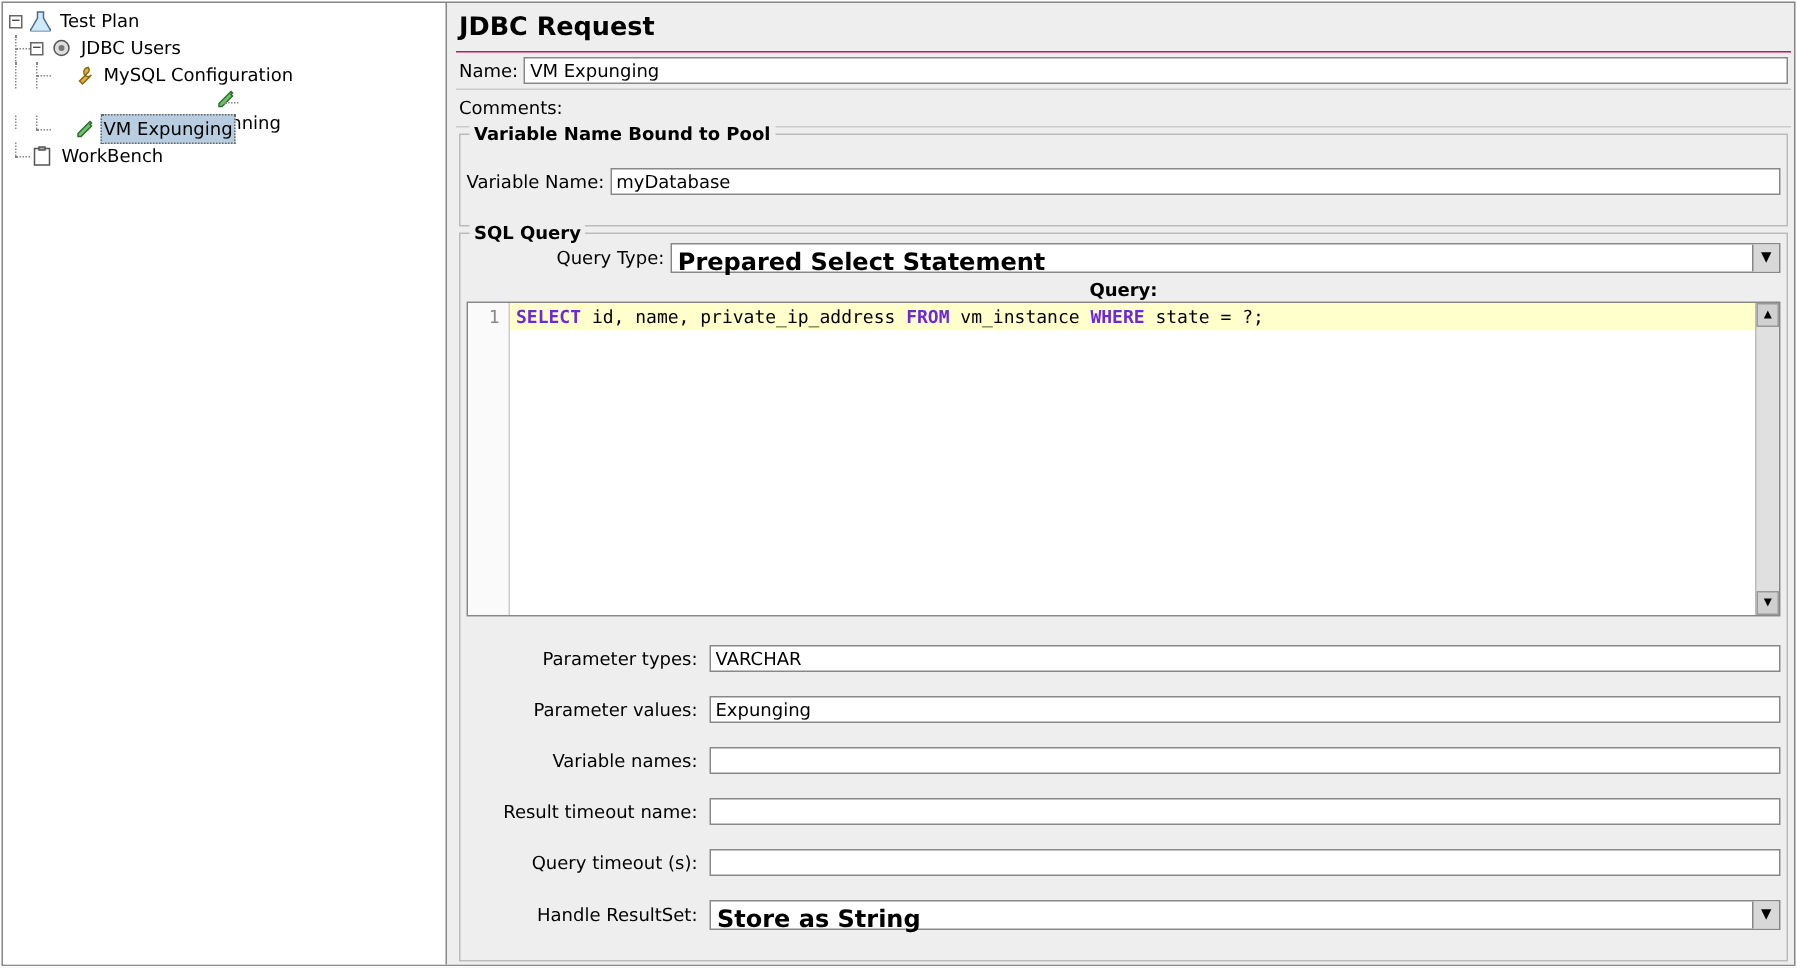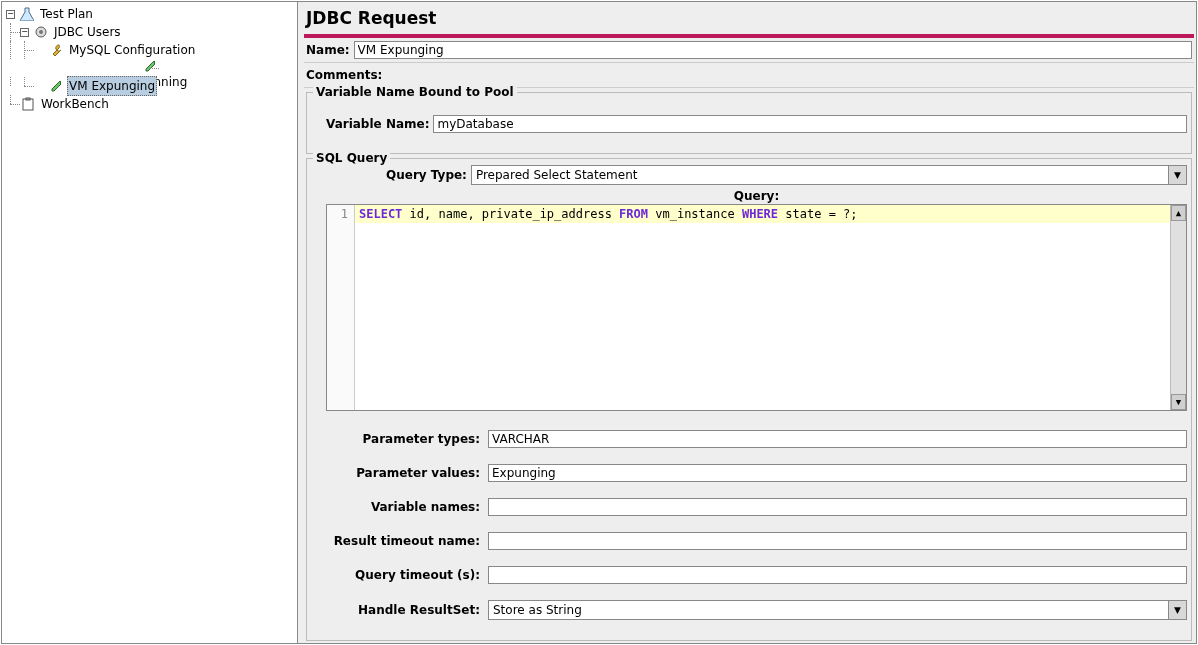--- a/index.html
+++ b/index.html
@@ -75,47 +75,47 @@
     flex:1;
     background:#eeeeee;
     display:flex;
     flex-direction:column;
     padding: 2px 2px 2px 6px;
   }
   .section-title {
     font-size: 17px;
     font-weight: bold;
     padding: 4px 2px 6px 2px;
-    border-bottom: 4px solid #be185d;
+    border-bottom: 1px solid #be185d;
   }
   .form-row {
     display:flex;
     align-items:center;
     padding: 3px 2px;
     border-bottom: 1px solid #ccc;
   }
   .form-label {
-    font-weight:bold;
+    font-weight:normal;
     margin-right: 4px;
     white-space:nowrap;
   }
   .text-input {
     flex:1;
     height:18px;
     border:1px solid #888;
     background:#fff;
     font-family:inherit;
     font-size:12px;
     padding:1px 3px;
   }
   
   .fieldset {
     border:1px solid #bbb;
     margin: 4px 2px 0 2px;
-    padding: 6px 4px 4px 19px;
+    padding: 6px 4px 4px 4px;
     position:relative;
   }
   .fieldset > .legend {
     position:absolute;
     top:-8px; left:6px;
     background:#eeeeee;
     padding:0 3px;
     font-weight:bold;
     font-size:12px;
   }
@@ -130,21 +130,21 @@
   .sql-fs-inner { flex:1; display:flex; flex-direction:column; }
   .query-type-row { display:flex; align-items:center; margin-bottom:3px; }
   .query-type-row .form-label { flex:0 0 auto; text-align:right; margin-right:4px; margin-left:60px; }
   .combo {
     flex:1;
     display:flex;
     border:1px solid #888;
     background:#fff;
     height:20px;
   }
-  .combo-text { flex:1; padding:2px 4px; font-size:12px; }
+  .combo-text { flex:1; padding:2px 4px; font-size:16px;font-weight:bold; }
   .combo-btn {
     width:18px;
     background:#d8d8d8;
     border-left:1px solid #888;
     display:flex; align-items:center; justify-content:center;
     font-size:9px;
   }
   .query-label { text-align:center; font-weight:bold; padding:1px 0; }
   .editor-wrap {
     flex:1;

